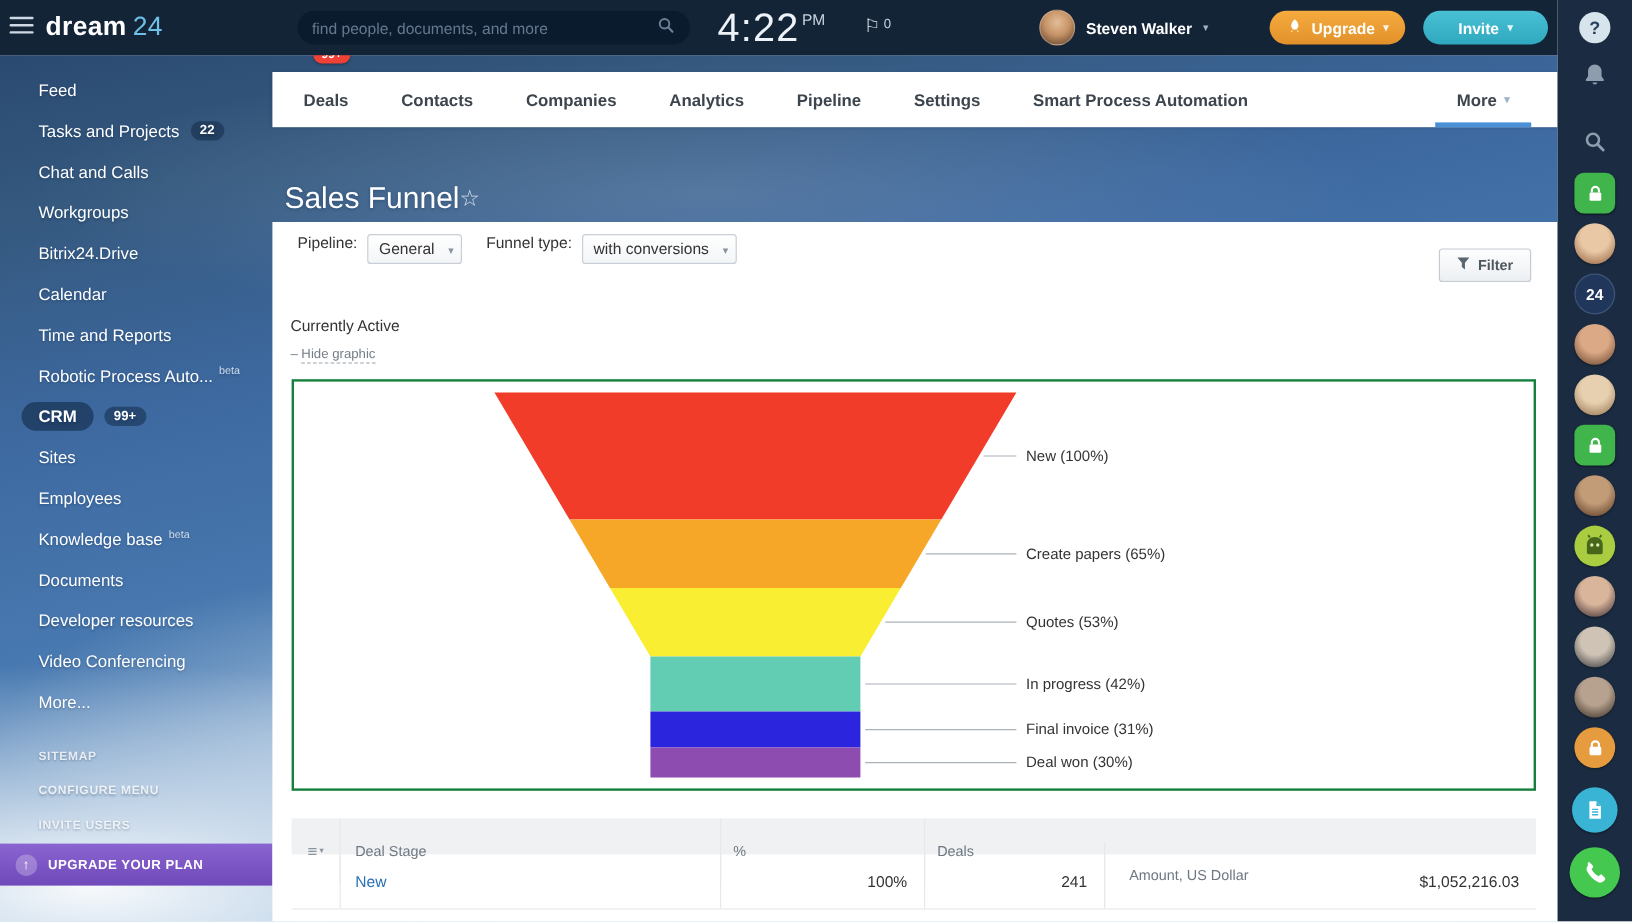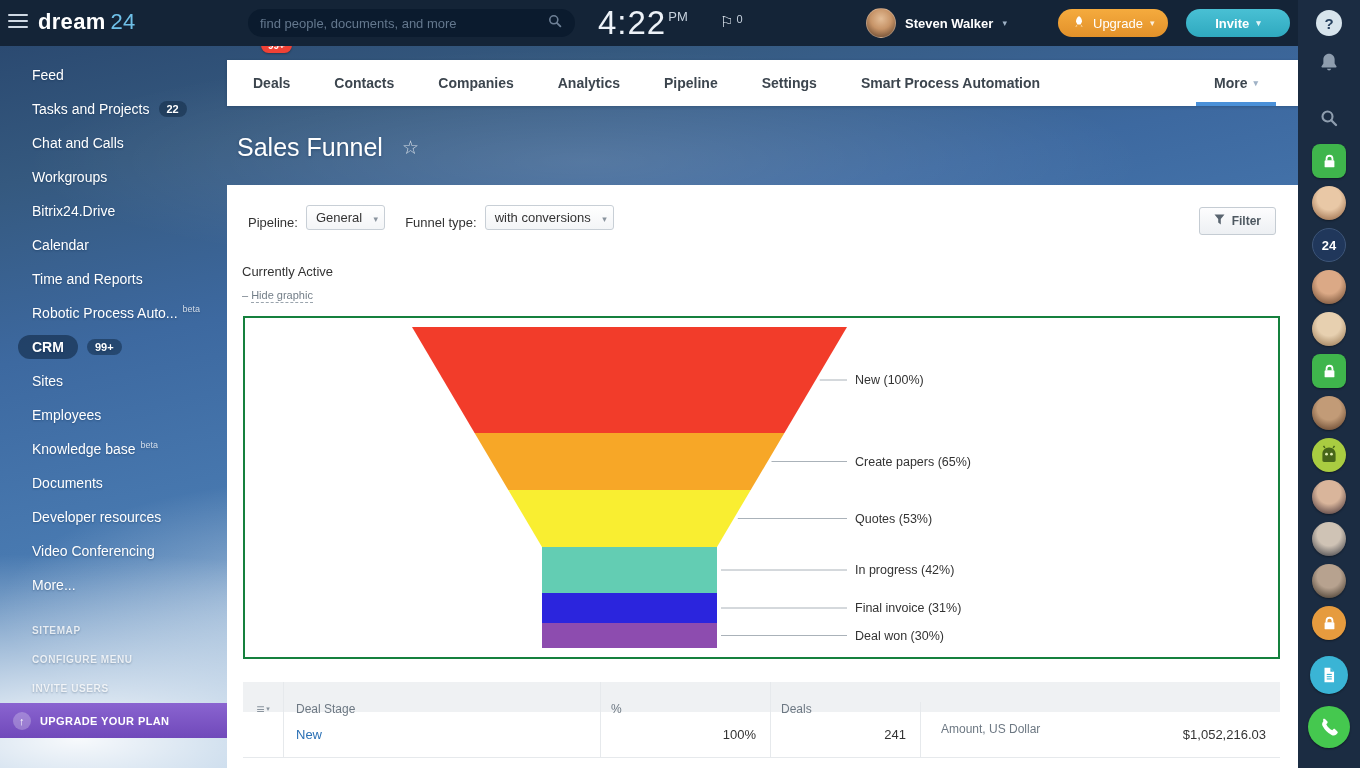--- a/index.html
+++ b/index.html
@@ -25,21 +25,21 @@
   .search input{flex:1;background:transparent;border:none;outline:none;color:#c4d0dc;font-size:13px}
   .search input::placeholder{color:#64788e}
   .clock{position:absolute;left:598px;top:4px;font-size:33px;color:#edf2f8;font-weight:400;letter-spacing:1px;cursor:default}
   .clock .mer{font-size:13px;color:#c7d2de;position:relative;top:-13px;margin-left:2px;letter-spacing:0}
   .flag{position:absolute;left:720px;top:13px;color:#dfe7ef;font-size:15px;cursor:pointer}
   .flag .cnt{font-size:11px;position:relative;top:-4px;margin-left:3px;color:#c7d2de}
   .user{position:absolute;left:866px;top:8px;display:flex;align-items:center;gap:9px;cursor:pointer}
   .user .av{width:30px;height:30px;border-radius:50%;background:radial-gradient(circle at 50% 35%,#e3bd97 0%,#c79468 45%,#553823 100%);border:1px solid rgba(255,255,255,.25)}
   .user .nm{color:#fff;font-size:13px;font-weight:700}
   .caret{font-size:9px;color:#9fb2c6}
-  .btn-upgrade{position:absolute;left:1058px;top:9px;height:28px;border-radius:14px;background:linear-gradient(#f5ab3e,#e2912a);display:flex;align-items:center;gap:7px;padding:0 14px;color:#fff;font-size:13px;font-weight:400;cursor:pointer}
+  .btn-upgrade{position:absolute;left:1058px;top:9px;height:28px;border-radius:14px;background:linear-gradient(#f5ab3e,#e2912a);display:flex;align-items:center;gap:7px;padding:0 14px;color:#fff;font-size:13px;font-weight:700;cursor:pointer}
   .btn-upgrade .caret{color:rgba(255,255,255,.85)}
   .btn-invite{position:absolute;left:1186px;top:9px;width:104px;height:28px;border-radius:14px;background:linear-gradient(#49c0d4,#2fa9bf);display:flex;align-items:center;justify-content:center;gap:7px;color:#fff;font-size:13px;font-weight:700;cursor:pointer}
   .btn-invite .caret{color:rgba(255,255,255,.85)}
 
   
   .sidebar{position:absolute;left:0;top:46px;width:227px;height:722px;z-index:3}
   .side-menu{padding-top:12px}
   .side-item{display:flex;align-items:center;height:34px;padding-left:32px;color:#fff;font-size:14px;cursor:pointer;text-shadow:0 1px 2px rgba(5,35,70,.35);white-space:nowrap}
   .side-item .side-badge{margin-left:9px;background:rgba(14,37,63,.5);border-radius:10px;font-size:11px;padding:2px 8px;font-weight:700}
   .side-item sup.beta{font-size:9px;opacity:.75;margin-left:5px;position:relative;top:-4px}
@@ -49,27 +49,27 @@
   .plan .circ{width:18px;height:18px;border-radius:50%;background:rgba(255,255,255,.25);display:flex;align-items:center;justify-content:center;font-size:11px}
 
   
   .nav{position:absolute;left:227px;top:60px;width:1071px;height:46px;background:#fff;display:flex;align-items:center;padding-left:4px;z-index:4;box-shadow:0 1px 3px rgba(10,30,60,.25)}
   .nav-item{position:relative;height:46px;display:flex;align-items:center;padding:0 22px;font-size:14px;color:#3c454e;font-weight:700;cursor:pointer}
   .nav-item .nav-badge{position:absolute;top:-22px;left:30px;background:#ef4135;color:#fff;font-size:10px;font-weight:700;padding:2px 7px;border-radius:9px;box-shadow:0 1px 2px rgba(0,0,0,.3)}
   .nav-more{position:relative;margin-left:auto;margin-right:28px;height:46px;display:flex;align-items:center;gap:6px;padding:0 12px;font-size:14px;color:#3c454e;font-weight:700;cursor:pointer}
   .nav-more .underline{position:absolute;left:-6px;right:-6px;bottom:0;height:4px;background:#4a90d8}
 
   
-  .title-row{position:absolute;left:237px;top:133px;display:flex;align-items:center;gap:19px;z-index:3}
+  .title-row{position:absolute;left:237px;top:151px;display:flex;align-items:center;gap:0;z-index:3}
   .page-title{font-size:25px;color:#fff;font-weight:400;text-shadow:0 1px 3px rgba(4,30,60,.35)}
   .fav-star{font-size:19px;color:rgba(255,255,255,.75);cursor:pointer}
 
   
   .panel{position:absolute;left:227px;top:185px;width:1071px;height:583px;background:#fff;z-index:3}
-  .filters{position:absolute;left:21px;top:20px;display:flex;align-items:flex-end;font-size:13px;color:#333}
+  .filters{position:absolute;left:21px;top:10px;display:flex;align-items:flex-start;font-size:13px;color:#333}
   .sel{position:relative;border:1px solid #c8cfd6;border-radius:3px;background:linear-gradient(#fff,#f3f5f7);padding:4px 22px 4px 9px;margin-left:8px;font-size:13px;color:#333;cursor:pointer}
   .sel .caret{position:absolute;right:6px;top:8px;color:#8a949e}
   .lbl2{margin-left:20px}
   .btn-filter{position:absolute;right:22px;top:22px;border:1px solid #c5ccd3;border-radius:3px;background:linear-gradient(#fdfdfe,#edf0f3);padding:6px 14px;font-size:12px;color:#4e5861;display:flex;align-items:center;gap:7px;cursor:pointer;font-weight:700}
   .status{position:absolute;left:15px;top:79px;font-size:13px;color:#333}
   .hidegfx{position:absolute;left:15px;top:104px;font-size:11px;color:#737e88;cursor:pointer}
   .hidegfx .txt{border-bottom:1px dashed #9aa4ad;padding-bottom:1px;margin-left:3px}
   .fbox{position:absolute;left:16px;top:131px;width:1037px;height:343px;border:2px solid #15803d;background:#fff}
   .fbox svg{display:block}
 

